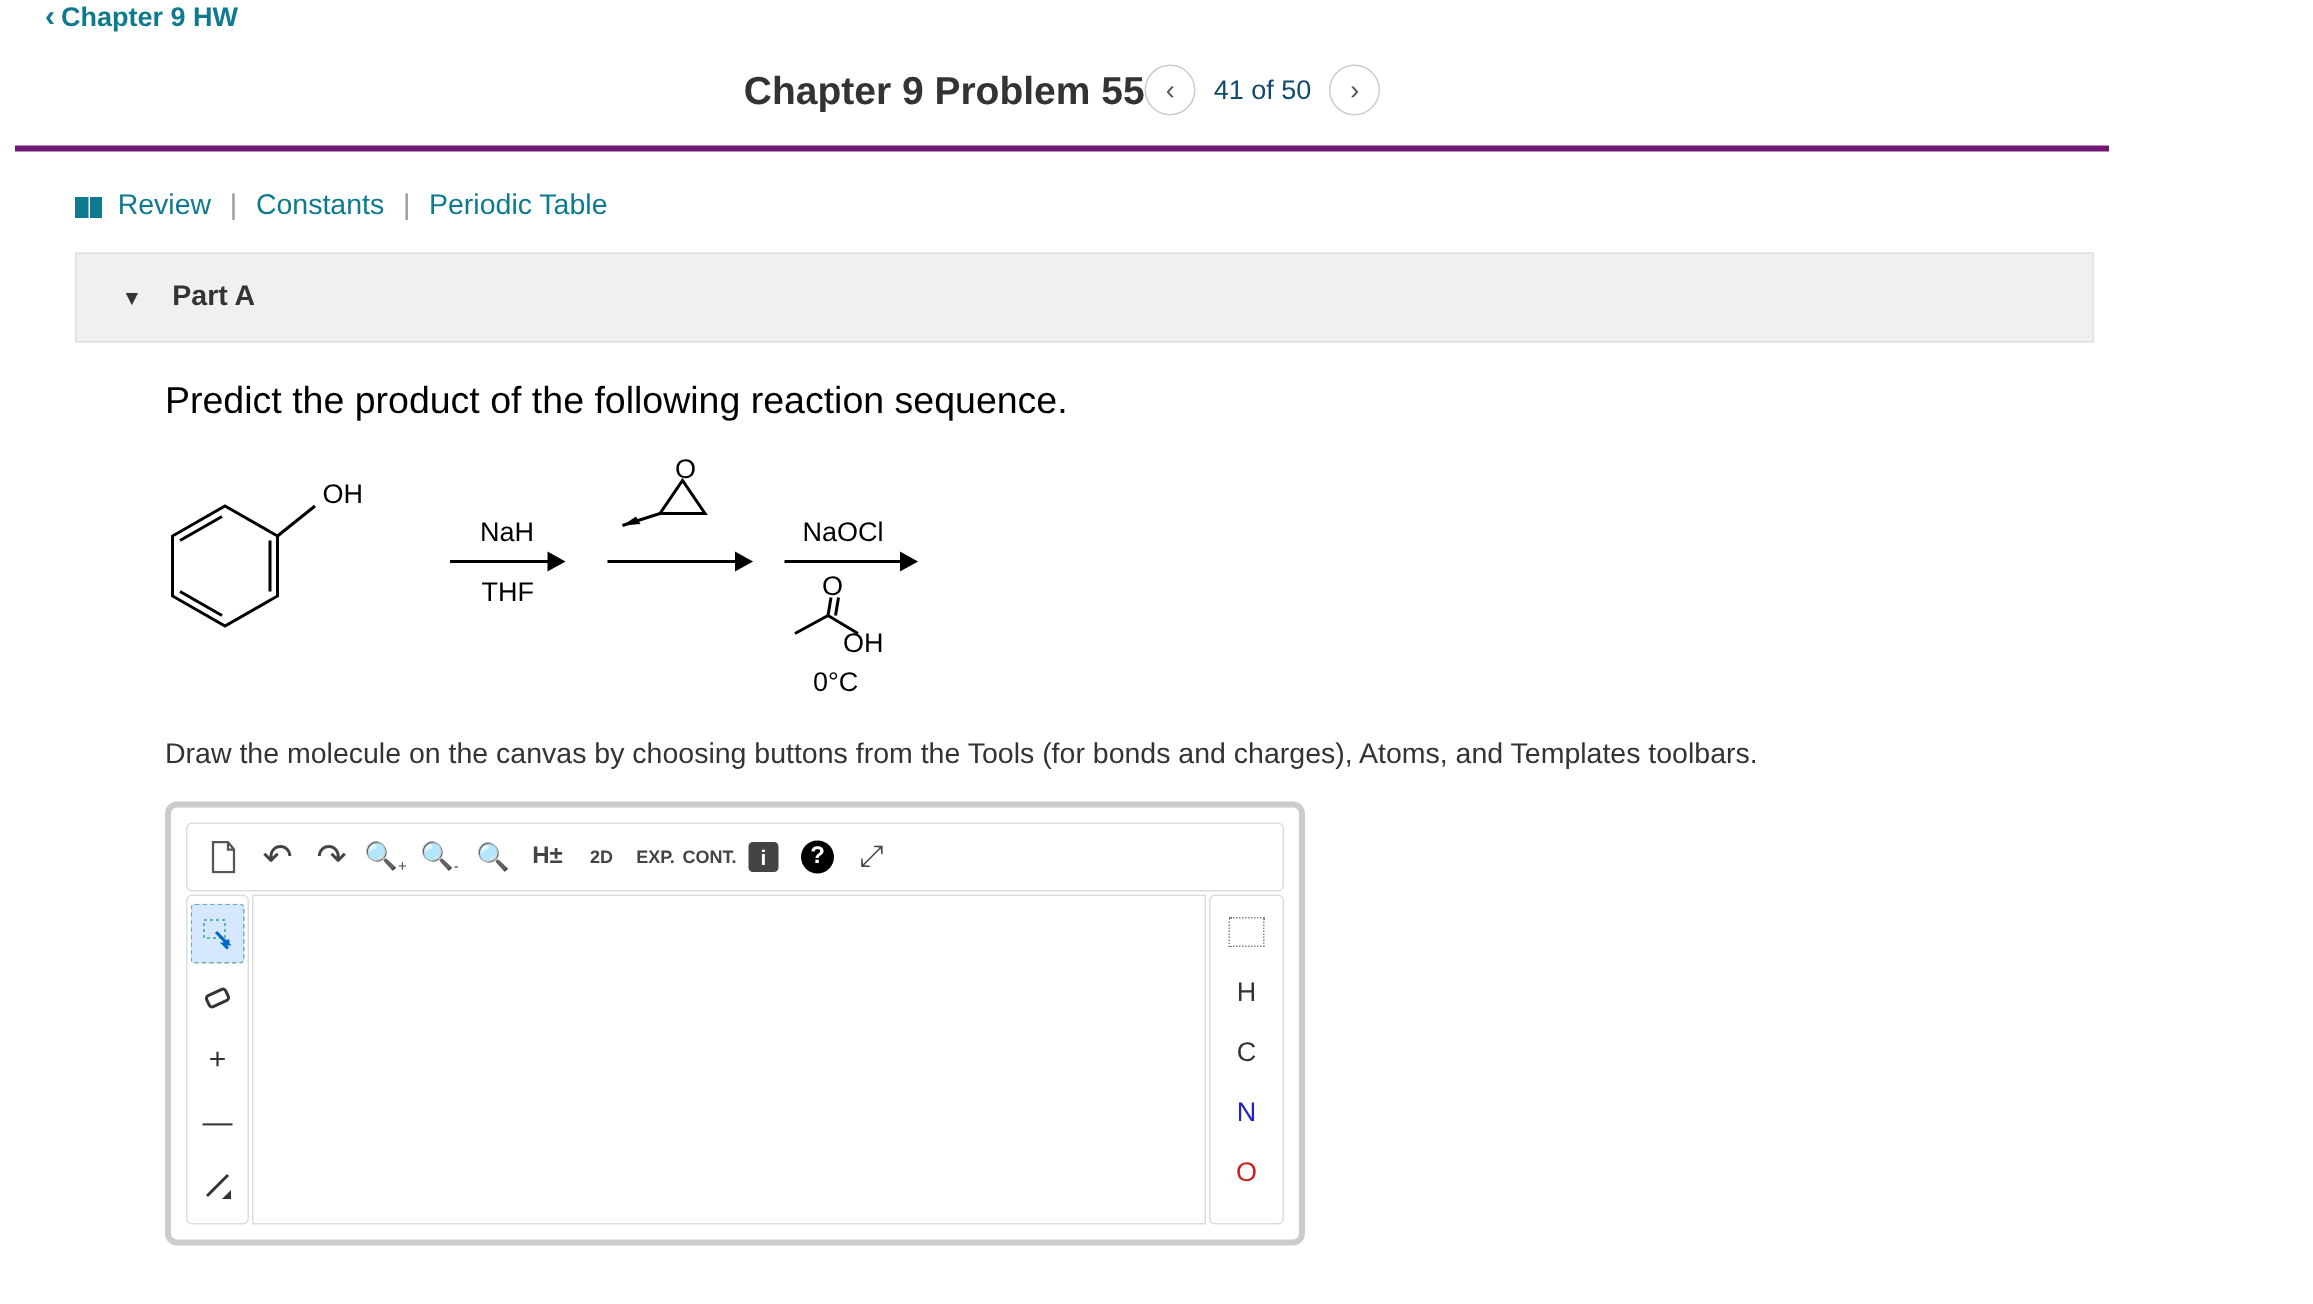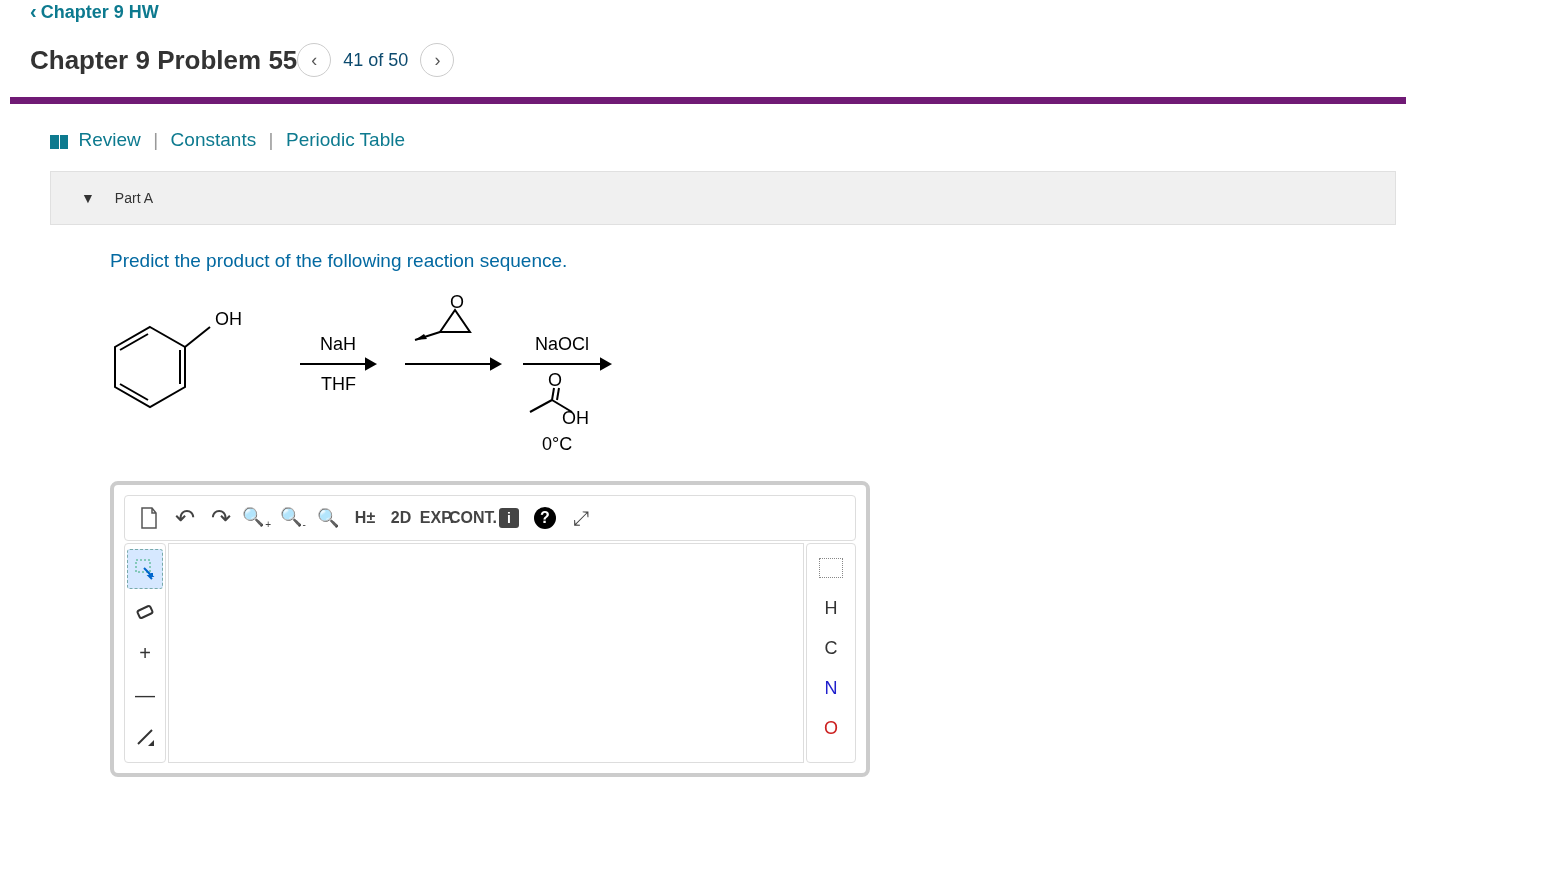--- a/index.html
+++ b/index.html
@@ -1,41 +1,41 @@
 <!DOCTYPE html>
 <html><head>
 <meta charset="utf-8">
 <style>
 * { box-sizing: border-box; margin: 0; padding: 0; }
 body { font-family: Arial, Helvetica, sans-serif; background: #fff; color: #333; }
 .container { width: 1416px; margin: 0; padding: 0 10px; }
 .breadcrumb { color: #0d7a8f; font-weight: bold; font-size: 18px; padding: 0 0 10px 20px; }
 .breadcrumb::before { content: "‹"; margin-right: 4px; font-size: 20px; }
-.problem-header { display: flex; justify-content: flex-start; align-items: center; padding: 10px 20px 20px 20px; border-bottom: 7px solid #701a75; }
+.problem-header { display: flex; justify-content: center; align-items: center; padding: 10px 20px 20px 20px; border-bottom: 4px solid #701a75; }
 .problem-title { font-size: 26px; font-weight: bold; color: #333; }
 .nav-controls { display: flex; align-items: center; gap: 12px; }
 .nav-btn { width: 34px; height: 34px; border-radius: 50%; border: 1px solid #ccc; background: #fff; display: flex; align-items: center; justify-content: center; cursor: pointer; font-size: 18px; color: #555; }
 .nav-counter { font-size: 18px; color: #0c4a6e; }
 .content-wrapper { position: relative; padding: 0 0 0 40px; margin-top: 0; height: 732px; overflow-y: scroll; }
 .top-links { padding: 25px 20px 20px 0; }
 .top-links a { color: #0d7a8f; font-size: 19px; text-decoration: none; }
 .top-links .sep { color: #999; margin: 0 8px; font-size: 19px; }
 .book-icon { display: inline-block; width: 18px; height: 14px; background: #0d7a8f; vertical-align: middle; margin-right: 6px; position: relative; }
 .book-icon::after { content: ""; position: absolute; left: 50%; top: 0; width: 1px; height: 100%; background: #fff; }
 .part-header { background: #f0f0f0; border: 1px solid #e0e0e0; padding: 18px 30px; display: flex; align-items: center; gap: 20px; margin-right: 10px; }
 .part-header .caret { font-size: 14px; color: #333; }
-.part-title { font-weight: normal; font-size: 14px; }
+.part-title { font-weight: bold; font-size: 19px; }
 .part-content { padding: 25px 60px; }
-.instruction { font-size: 19px; color: #0369a1; margin-bottom: 20px; }
+.instruction { font-size: 25px; color: #000000; margin-bottom: 20px; }
 .reaction-img { margin: 15px 0 25px 0; }
 .draw-instruction { font-size: 19px; color: #333; margin-bottom: 20px; }
 .editor-container { border: 4px solid #ccc; border-radius: 8px; width: 760px; padding: 10px; display: flex; flex-direction: column; }
 .editor-toolbar { background: #fff; border: 1px solid #ddd; border-radius: 4px; display: flex; align-items: center; gap: 4px; padding: 6px 8px; margin-bottom: 2px; }
 .tb-btn { width: 32px; height: 32px; display: flex; align-items: center; justify-content: center; cursor: pointer; font-size: 18px; color: #444; border-radius: 3px; }
-.tb-btn.small-text { font-size: 16px; font-weight: bold; }
+.tb-btn.small-text { font-size: 12px; font-weight: bold; }
 .editor-body { display: flex; }
 .left-tools { background: #fff; border: 1px solid #ddd; border-radius: 4px; width: 42px; display: flex; flex-direction: column; align-items: center; padding: 4px 0; }
 .lt-btn { width: 36px; height: 40px; display: flex; align-items: center; justify-content: center; cursor: pointer; font-size: 20px; color: #333; border-radius: 3px; margin: 1px 0; }
 .lt-btn.selected { background: #d6e8ff; border: 1px dashed #7aa; }
 .canvas-area { flex: 1; background: #fff; border: 1px solid #ddd; margin: 0 2px; min-height: 200px; }
 .right-atoms { background: #fff; border: 1px solid #ddd; border-radius: 4px; width: 50px; display: flex; flex-direction: column; align-items: center; padding: 4px 0; }
 .atom-btn { width: 40px; height: 40px; display: flex; align-items: center; justify-content: center; cursor: pointer; font-size: 18px; font-weight: normal; }
 .atom-H { color: #333; }
 .atom-C { color: #333; }
 .atom-N { color: #2020cc; }
@@ -126,20 +126,21 @@
             <line x1="420" y1="120" x2="442" y2="108"></line>
             <line x1="442" y1="108" x2="444" y2="96"></line>
             <line x1="447" y1="108" x2="449" y2="96"></line>
             <line x1="442" y1="108" x2="462" y2="120"></line>
           </g>
           <text x="452" y="132" font-size="18" font-family="Arial">OH</text>
           <text x="432" y="158" font-size="18" font-family="Arial">0°C</text>
         </svg>
       </div>
 
+      <div class="draw-instruction">Draw the molecule on the canvas by choosing buttons from the Tools (for bonds and charges), Atoms, and Templates toolbars.</div>
 
       <div class="editor-container">
         <div class="editor-toolbar">
           <div class="tb-btn">
             <svg width="20" height="22">
                 <path d="M3 1 L13 1 L17 6 L17 21 L3 21 Z M13 1 L13 6 L17 6" stroke="#555" stroke-width="1.5" fill="none"></path>
               </svg>
           </div>
           <div class="tb-btn">
             <span style="font-size:24px;">↶</span>

